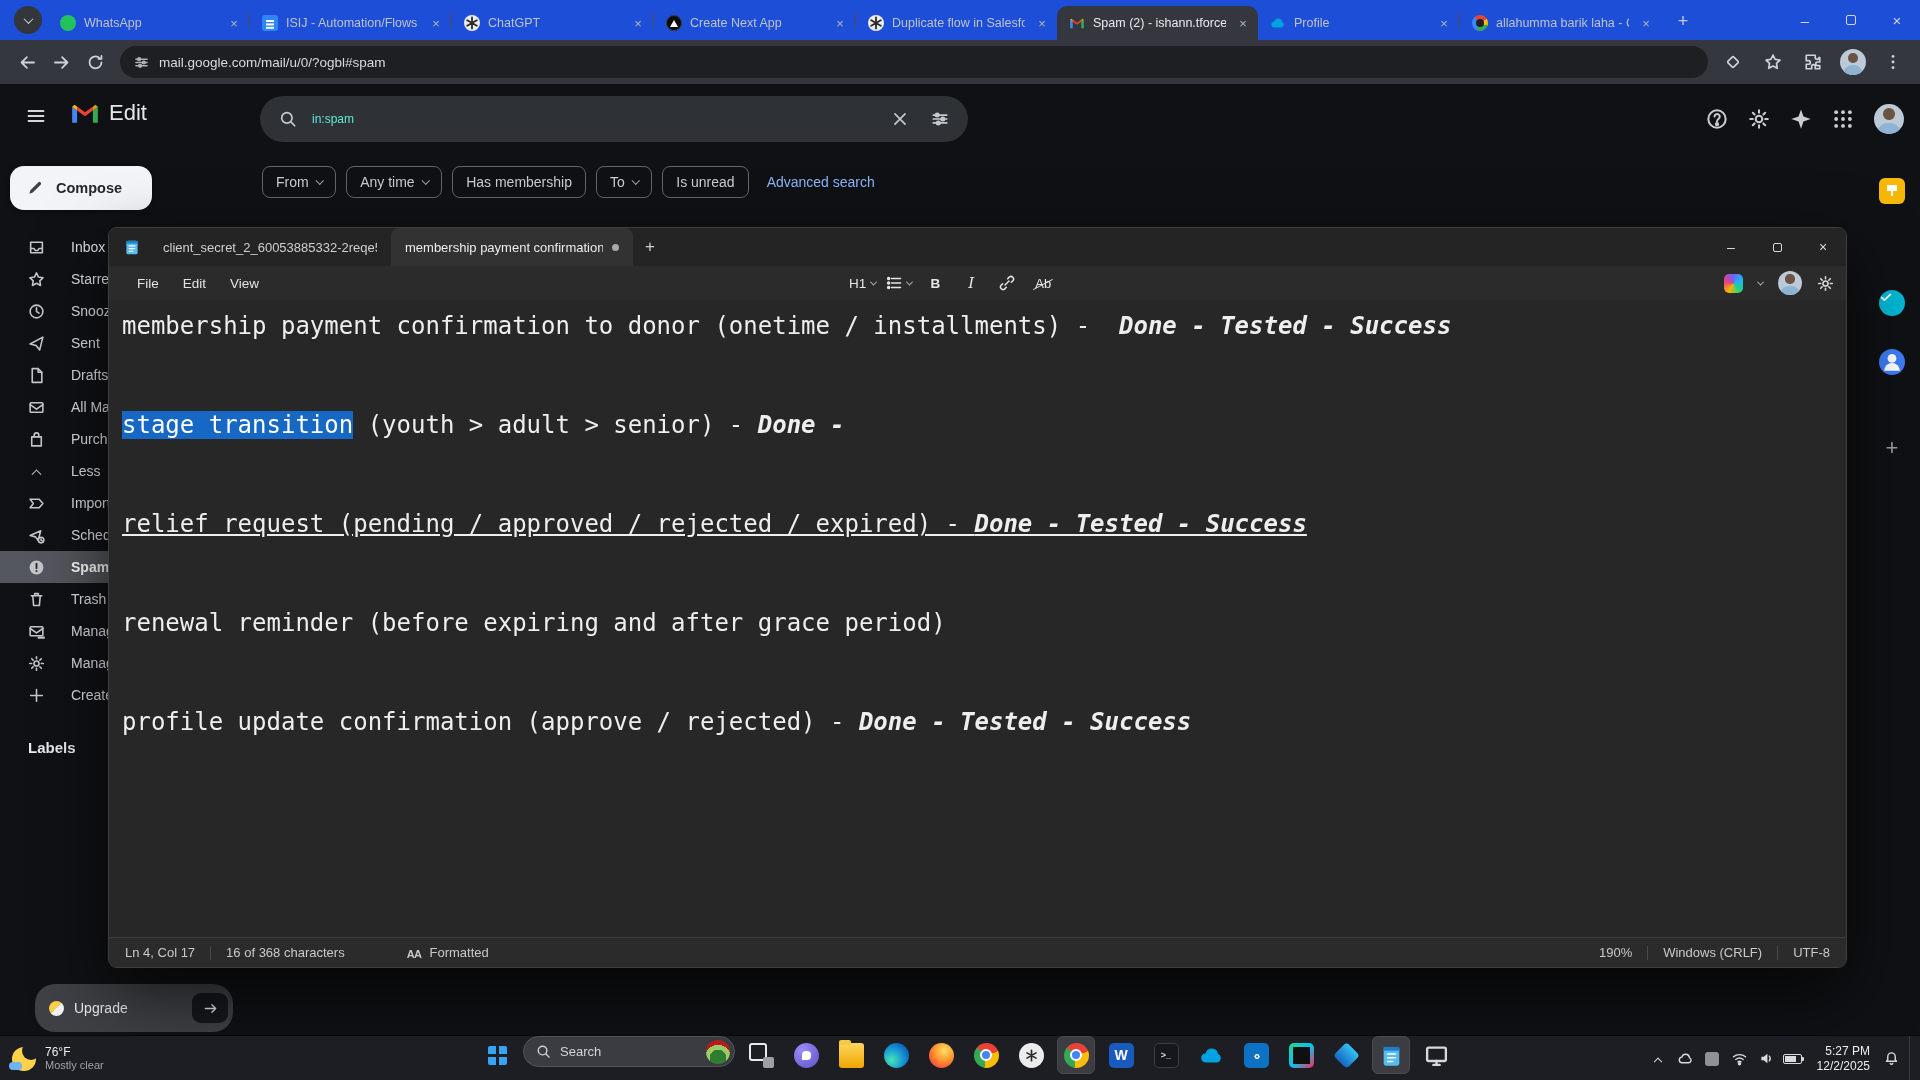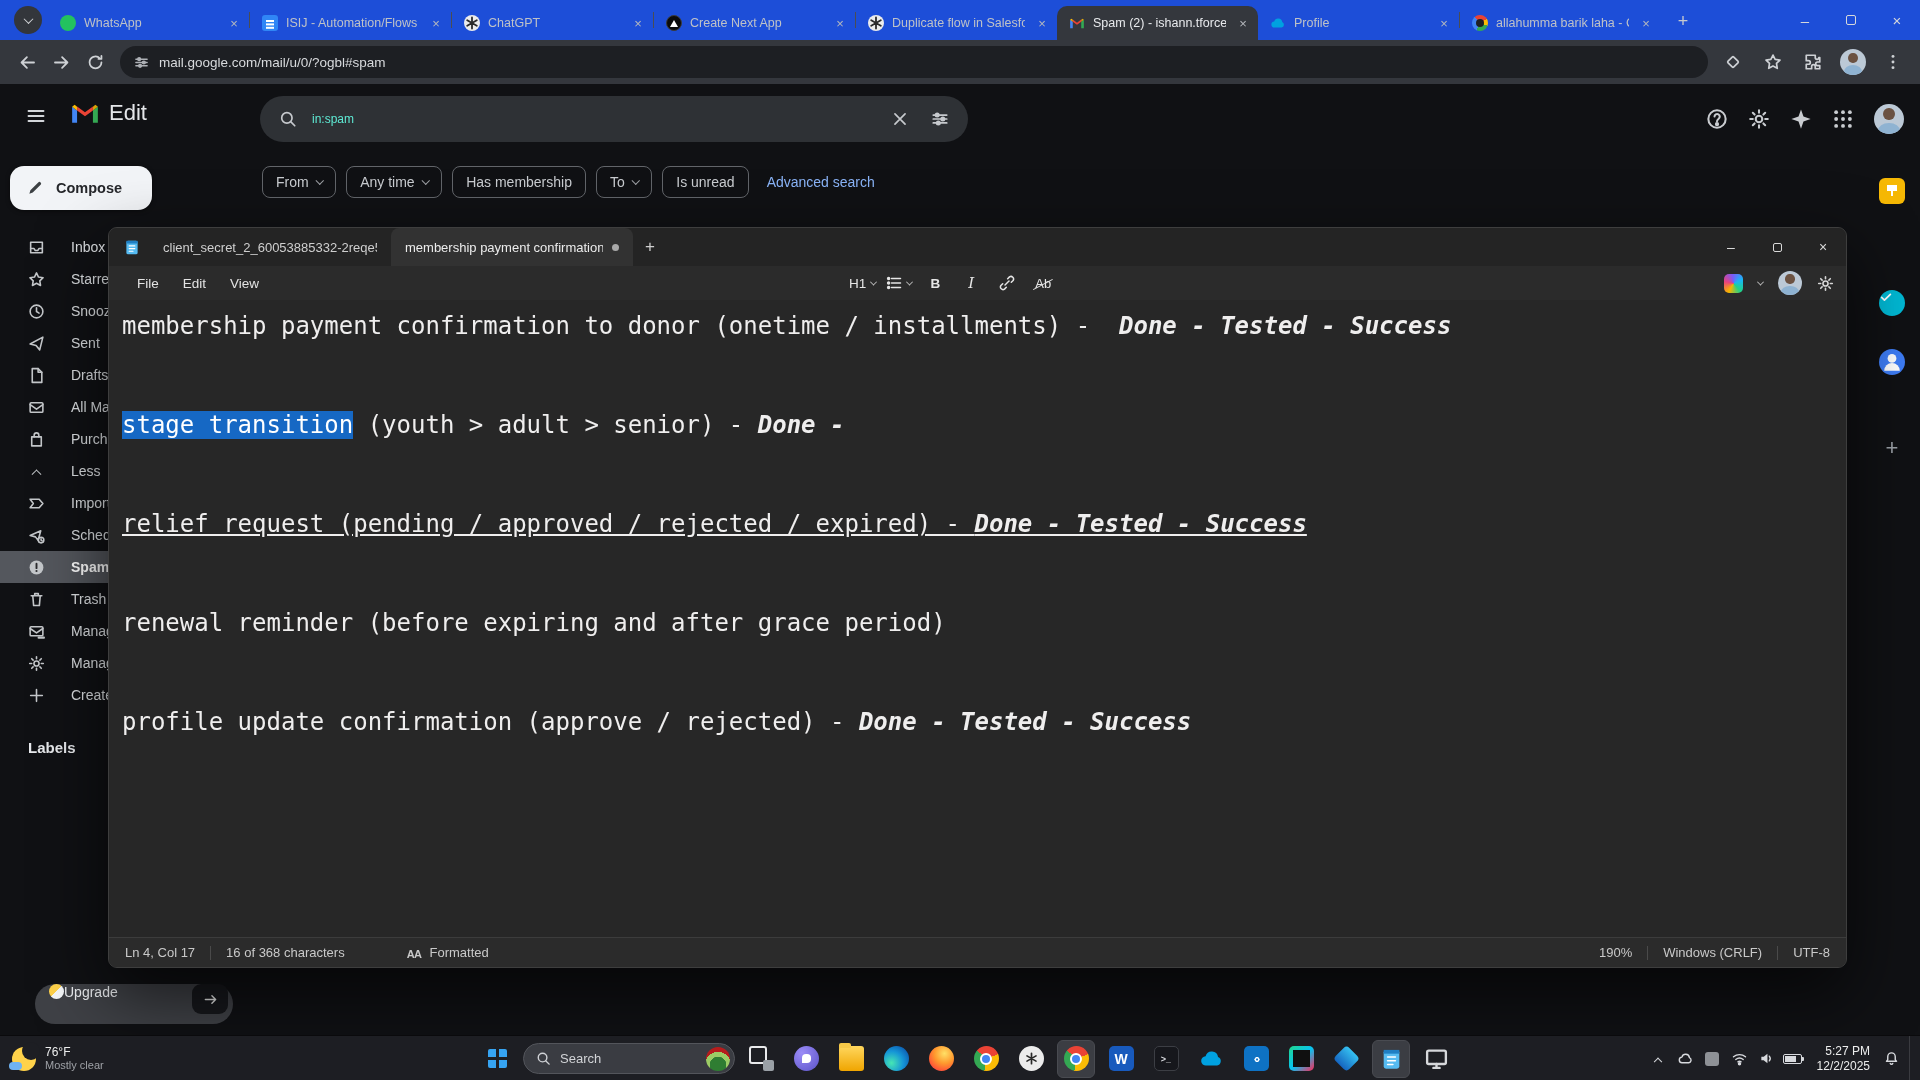--- a/index.html
+++ b/index.html
@@ -52,21 +52,21 @@
   .chip{height:32px;border:1px solid #62656a;border-radius:8px;display:flex;align-items:center;gap:8px;padding:0 13px;font-size:14px;color:#c9ccd0}
   .chip .chev{width:5.5px;height:5.5px;color:#9ea1a6}
   .gm-advanced{font-size:14px;color:#8ab4f8;margin-left:8px}
   .gm-compose{position:absolute;left:10px;top:82px;width:142px;height:44px;border-radius:14px;background:#f2f4f7;color:#26272b;display:flex;align-items:center;gap:12px;padding:0 16px;font-size:14.5px;font-weight:700;box-shadow:0 1px 4px rgba(0,0,0,.5)}
   .gm-compose .icon{width:18px;height:18px;color:#3c4043}
   #gm-nav{position:absolute;left:0;top:147px;width:178px}
   .gm-item{height:32px;display:flex;align-items:center;gap:26px;padding-left:28px;font-size:14px;color:#dde0e3;border-radius:0 16px 16px 0}
   .gm-item .icon{width:17px;height:17px;color:#c4c7ca}
   .gm-item.active{background:#54575d;color:#fff;font-weight:700}
   .gm-labels{position:absolute;left:28px;top:655px;font-size:15px;font-weight:700;color:#e8eaed}
-  .gm-upgrade{position:absolute;left:35px;top:900px;width:198px;height:40px;border-radius:20px;background:#3f4146;display:flex;gap:0;padding:0 5px 0 14px}
+  .gm-upgrade{position:absolute;left:35px;top:900px;width:198px;height:48px;border-radius:20px;background:#3f4146;display:flex;align-items:center;gap:10px;padding:0 5px 0 14px}
   .gm-upgrade .dot-ic{width:15px;height:15px;border-radius:50%;background:linear-gradient(135deg,#ffd24a 50%,#f4f6f8 50%)}
   .gm-upgrade .lbl{flex:1;font-size:14px;color:#eceef1}
   .gm-upgrade .go{width:36px;height:30px;border-radius:9px;background:#17181c;display:flex;align-items:center;justify-content:center;color:#e8e8e8}
   .gm-upgrade .go .icon{width:15px;height:15px}
   .gm-rail{position:absolute;right:13px;top:0;bottom:0;width:30px}
   .gm-rail .ric{position:absolute;left:2px;width:26px;height:26px}
 
   .i-keep-icon{border-radius:6px;background:#f6b804}
   .i-keep-icon::after{content:"";position:absolute;inset:7px 8px 8px 8px;background:#fff;clip-path:polygon(0 0,100% 0,100% 55%,60% 55%,60% 100%,40% 100%,40% 55%,0 55%)}
   .i-tasks-icon{border-radius:50%;background:#00b8d4;color:#fff}
@@ -114,21 +114,21 @@
 
   
   #taskbar{position:absolute;left:0;right:0;bottom:0;height:45px;background:#1d1e23;border-top:1px solid #0a0a0c;z-index:10}
   .tb-weather{position:absolute;left:12px;top:0;height:45px;display:flex;align-items:center;gap:9px}
   .i-weather-icon{width:24px;height:24px;border-radius:50%;background:#ffd24a;position:relative}
   .i-weather-icon::before{content:"";position:absolute;right:-4px;top:-5px;width:18px;height:18px;border-radius:50%;background:#1d1e23}
   .i-weather-icon::after{content:"";position:absolute;left:-3px;bottom:1px;width:13px;height:8px;border-radius:6px;background:#6fb3f2}
   .tb-wtxt{display:flex;flex-direction:column;justify-content:center}
   .tb-temp{font-size:12px;color:#eceded;line-height:14px}
   .tb-cond{font-size:11px;color:#9ea1a6;line-height:13px}
-  .tb-center{position:absolute;left:478px;top:0;height:45px;display:flex;align-items:center;gap:7px}
+  .tb-center{position:absolute;left:478px;top:0;height:45px;display:flex;align-items:flex-start;gap:7px}
   .tb-btn{width:38px;height:38px;border-radius:6px;display:flex;align-items:center;justify-content:center;position:relative}
   .tb-btn.active{background:#3b3d43;border:1px solid #494b51}
   .i-start-icon{width:19px;height:19px;background:
       linear-gradient(transparent 44%,#1d1e23 44%,#1d1e23 56%,transparent 56%),
       linear-gradient(90deg,transparent 44%,#1d1e23 44%,#1d1e23 56%,transparent 56%),#36a4f2;border-radius:2px}
   .tb-search{width:212px;height:31px;border-radius:16px;background:#3a3c42;border:1px solid #53555b;display:flex;align-items:center;gap:9px;padding:0 4px 0 12px;color:#d2d4d7;font-size:13px}
   .tb-search .icon{width:15px;height:15px;color:#cfd1d5}
   .tb-search .thumb{margin-left:auto;width:24px;height:24px;border-radius:50%;background:radial-gradient(circle at 50% 75%,#2f7d32 38%,#9ccc65 39% 60%,#b71c1c 61%);flex:none}
   .tb-app .icon{width:25px;height:25px}
   .i-task-view-icon{width:21px;height:21px}

